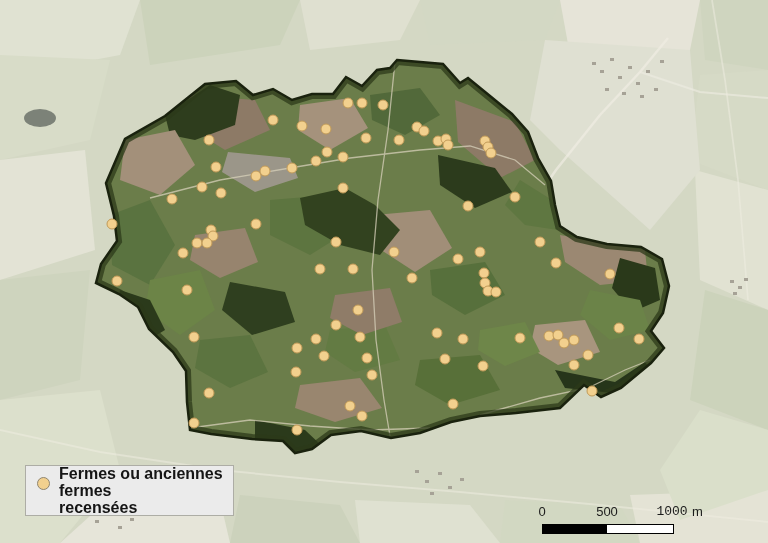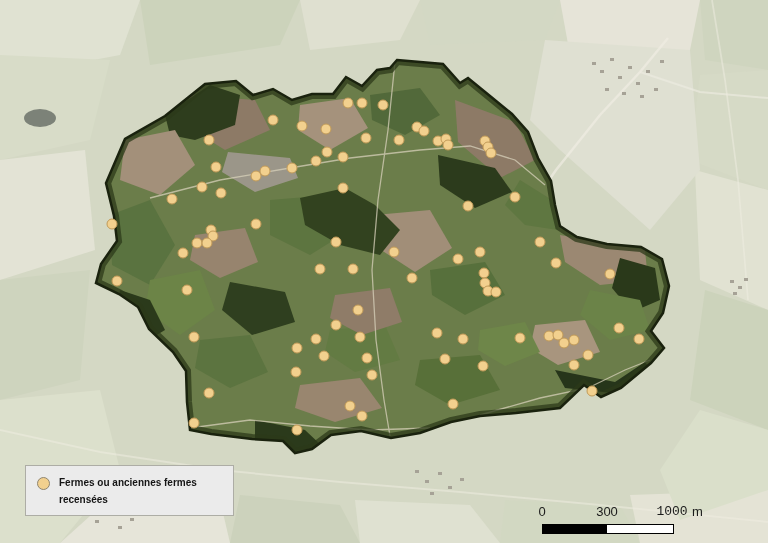--- a/index.html
+++ b/index.html
@@ -7,21 +7,21 @@
        font-family:"Liberation Sans",sans-serif;}
   #map-svg{position:absolute;left:0;top:0;width:768px;height:543px;display:block;}
 
   
   .legend{position:absolute;left:25px;top:465px;width:209px;height:51px;
           background:#ebebeb;border:1px solid #adada5;box-sizing:border-box;
           display:flex;align-items:center;padding:4px 8px 4px 8px;}
   .legend-swatch{width:11px;height:11px;border-radius:50%;
                  background:#f2d08e;border:1px solid #8f8570;
                  flex:0 0 auto;margin:0 9px 14px 3px;}
-  .legend-text{font-size:10px;font-weight:bold;color:#151515;line-height:17px;}
+  .legend-text{font-size:16px;font-weight:bold;color:#151515;line-height:17px;}
 
   
   .scalebar{position:absolute;left:532px;top:504px;width:200px;height:34px;}
   .scalebar-labels{position:relative;height:17px;font-size:13px;color:#1c1c1c;}
   .tick{position:absolute;top:0;transform:translateX(-50%);}
   .tick-0{left:10px;} .tick-500{left:75px;} .tick-1000{left:140px;font-family:Liberation Mono, monospace;}
   .scale-unit{position:absolute;left:160px;top:0;}
   .scalebar-bar{position:absolute;left:10px;top:20px;width:130px;height:8px;
                 border:1px solid #000;background:#fff;box-sizing:content-box;}
   .scalebar-black{position:absolute;left:0;top:0;width:64px;height:8px;background:#000;}
@@ -237,21 +237,21 @@
     <span class="legend-swatch"></span>
     <span class="legend-text">
       <span>Fermes ou anciennes fermes</span><br>
       <span>recensées</span>
     </span>
   </div>
 
   <div class="scalebar">
     <div class="scalebar-labels">
       <span class="tick tick-0">0</span>
-      <span class="tick tick-500">300</span>
+      <span class="tick tick-500">500</span>
       <span class="tick tick-1000">1000</span>
       <span class="scale-unit">m</span>
     </div>
     <div class="scalebar-bar">
       <div class="scalebar-black"></div>
     </div>
   </div>
 
 </div>
 

